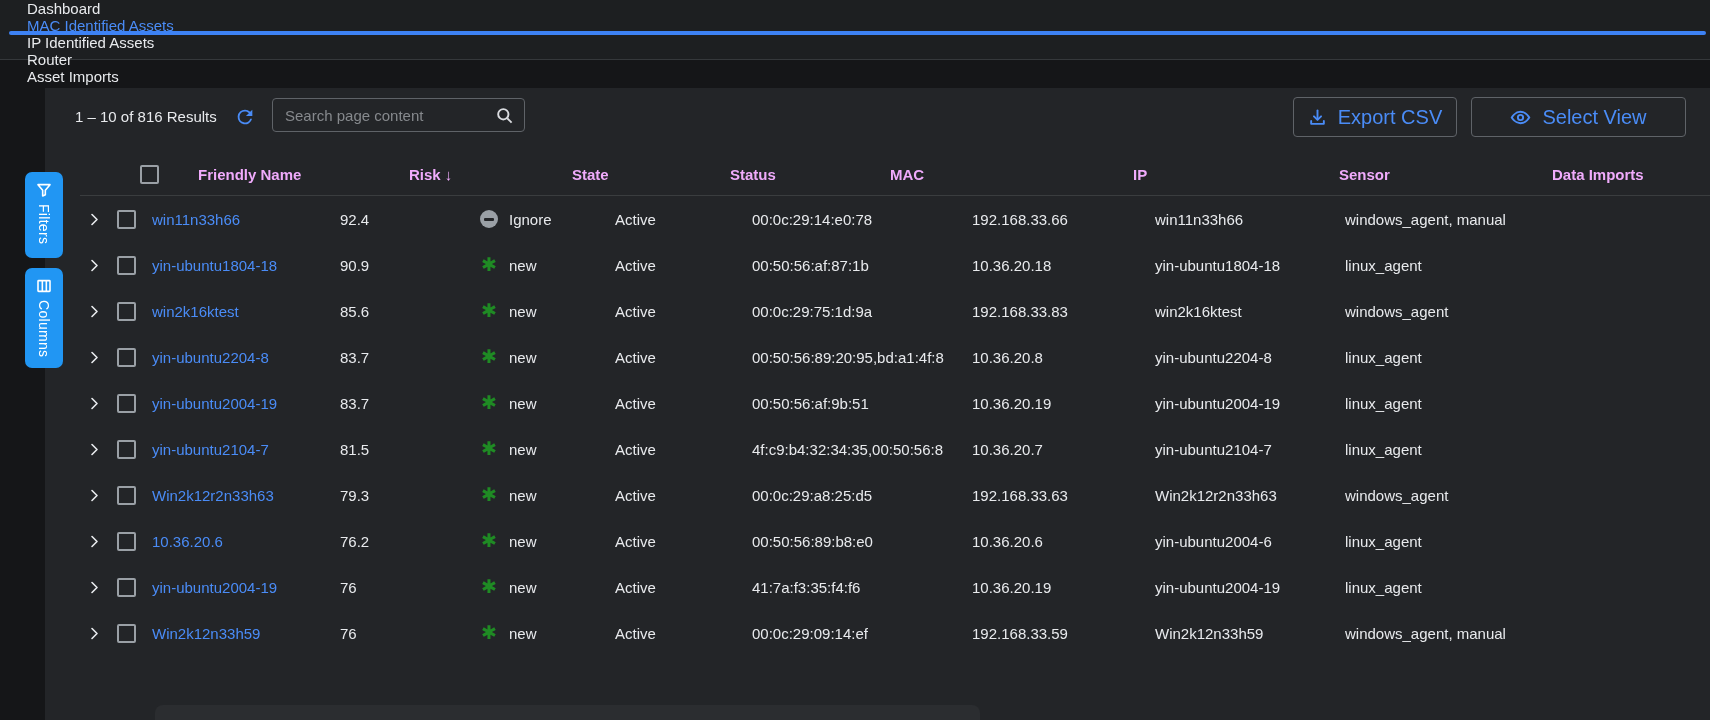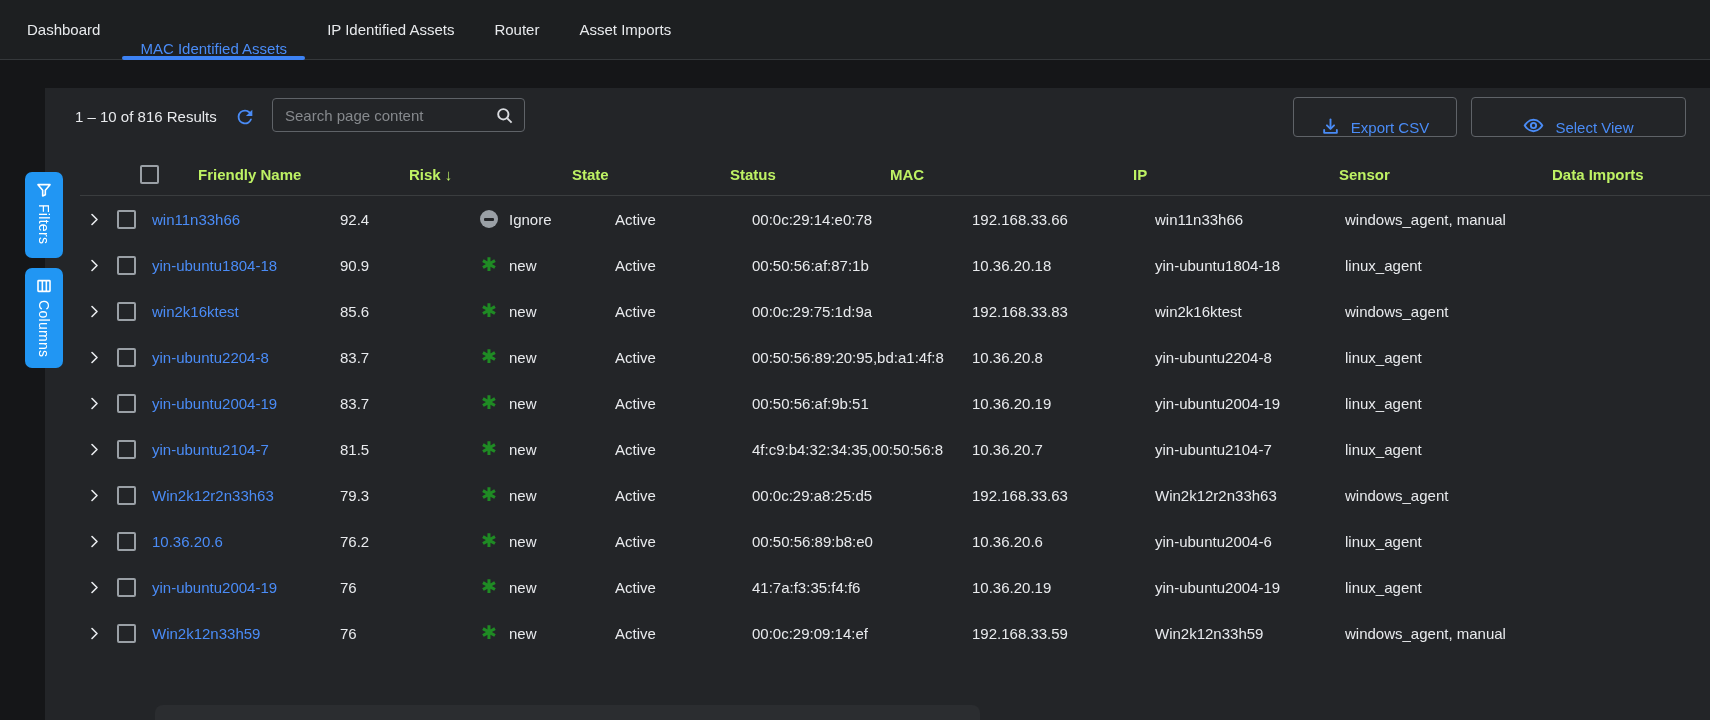--- a/index.html
+++ b/index.html
@@ -12,28 +12,29 @@
     font-size:15px;
   }
 
   
   .tabbar {
     position:absolute; left:0; top:0; width:1710px; height:60px;
     background:#1d1f21;
     border-bottom:1px solid #35383b;
     display:flex; align-items:stretch;
     padding-left:9px;
+    flex-direction:column;
   }
   .tab {
     position:relative;
     display:flex; align-items:center;
     padding:0 18px; margin-right:4px;
     color:#e8eaed; cursor:pointer; white-space:nowrap;
   }
-  .tab.active { color:#4a8cf7;margin-top:37px; }
+  .tab.active { color:#4a8cf7; }
   .tab.active .tab-underline {
     position:absolute; left:0; right:0; bottom:-1px; height:4px;
     background:#3d82f4; border-radius:2px;
   }
 
   
   .panel {
     position:absolute; left:45px; top:88px; right:0; bottom:0;
     background:#232528;
   }
@@ -47,22 +48,22 @@
     display:flex; align-items:center; padding:0 10px 0 12px; background:transparent;
   }
   .searchbox input {
     flex:1; background:transparent; border:none; outline:none;
     color:#e8eaed; font-family:inherit; font-size:15px;
   }
   .searchbox input::placeholder { color:#86898d; }
   .tool-btn {
     position:absolute; top:9px; height:40px;
     border:1px solid #5f6368; border-radius:4px; background:transparent;
-    color:#4a8cf7; font-size:15px; font-family:inherit;
-    display:flex; align-items:flex-end; justify-content:center; gap:11px;
+    color:#4a8cf7; font-size:20px; font-family:inherit;
+    display:flex; align-items:center; justify-content:center; gap:11px;
     cursor:pointer;
   }
   .btn-export { left:1248px; width:164px; }
   .btn-view   { left:1426px; width:215px; }
 
   
   .side-btn {
     position:absolute; left:25px; width:38px; z-index:3;
     background:#2196f3; color:#fff; border:none; border-radius:7px;
     display:flex; flex-direction:column; align-items:center;
@@ -74,21 +75,21 @@
   .btn-filters { top:172px; height:86px; }
   .btn-columns { top:268px; height:100px; }
 
   
   .table { position:absolute; left:35px; right:0; top:66px; }
   .tgrid {
     display:grid;
     grid-template-columns:28px 36px 188px 140px 135px 137px 220px 183px 190px 1fr;
     align-items:center;
   }
-  .thead { height:42px; border-bottom:1px solid #3a3d3f; font-weight:bold; color:#bef264;gap:23px; }
+  .thead { height:42px; border-bottom:1px solid #3a3d3f; font-weight:bold; color:#f0abfc;gap:23px; }
   .trow  { height:46px; }
   .cell  { padding:0 8px 0 8px; white-space:nowrap; overflow:hidden; }
   .cell.link { color:#4a8cf7; cursor:pointer; }
   .chev { display:flex; justify-content:center; align-items:center; cursor:pointer; }
   .cbx {
     width:19px; height:19px; border:2px solid #9aa0a6; border-radius:2px;
     margin-left:9px; cursor:pointer; background:transparent;
   }
   .statecell { display:flex; align-items:flex-end; gap:11px; }
   .state-dot { width:18px; height:18px; flex:0 0 18px; }

